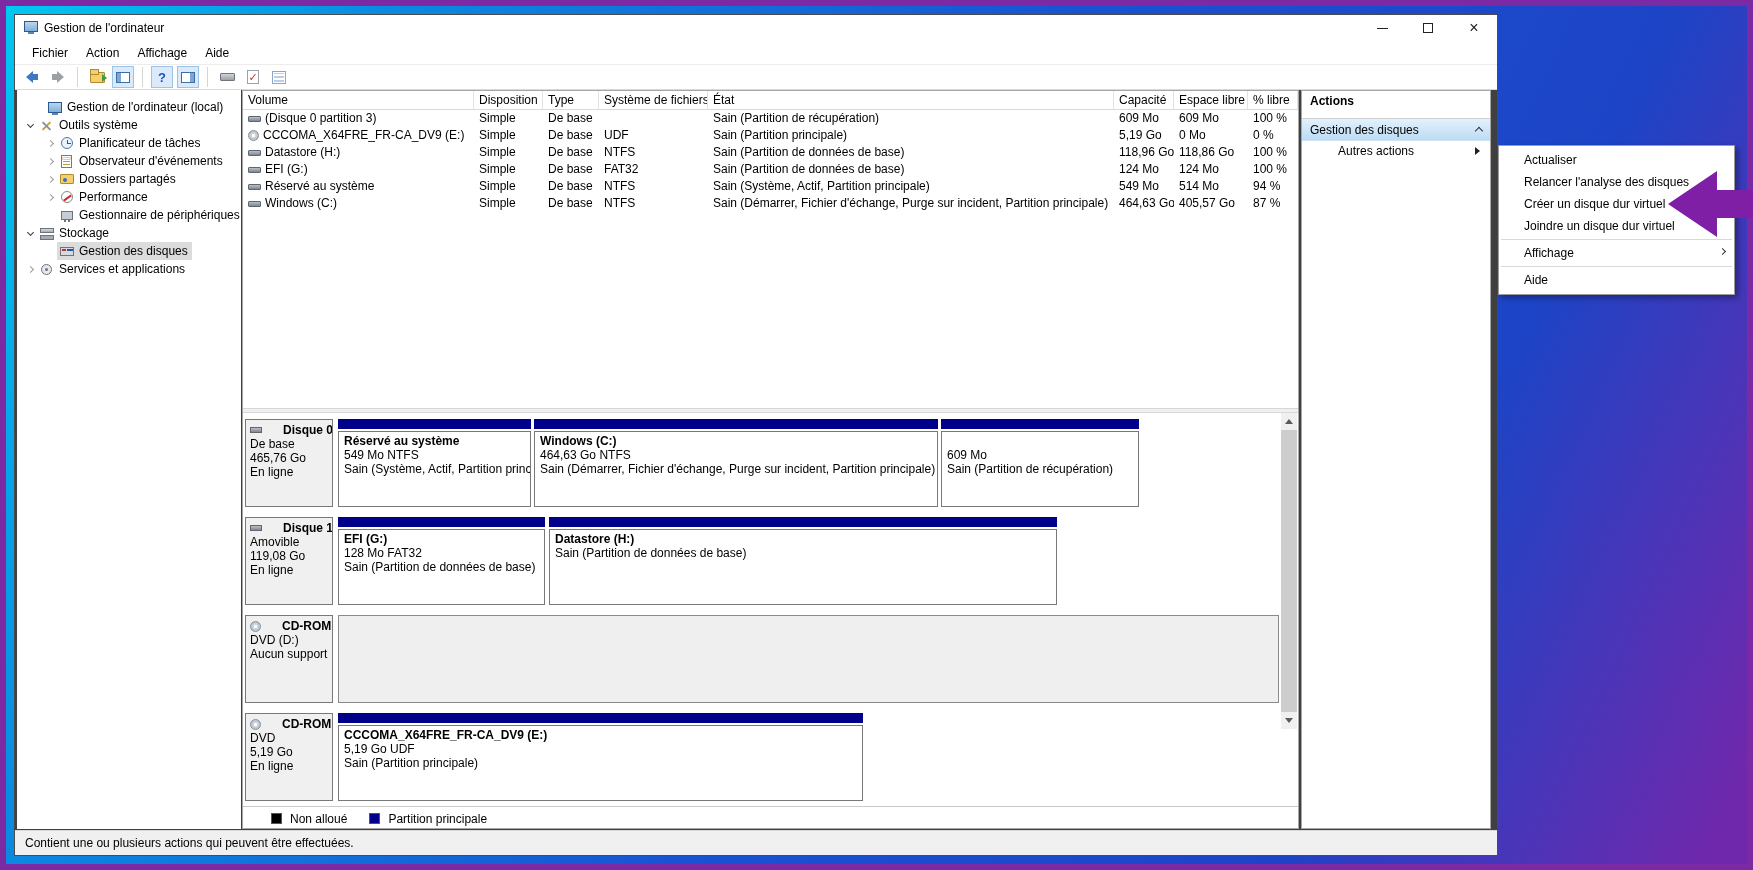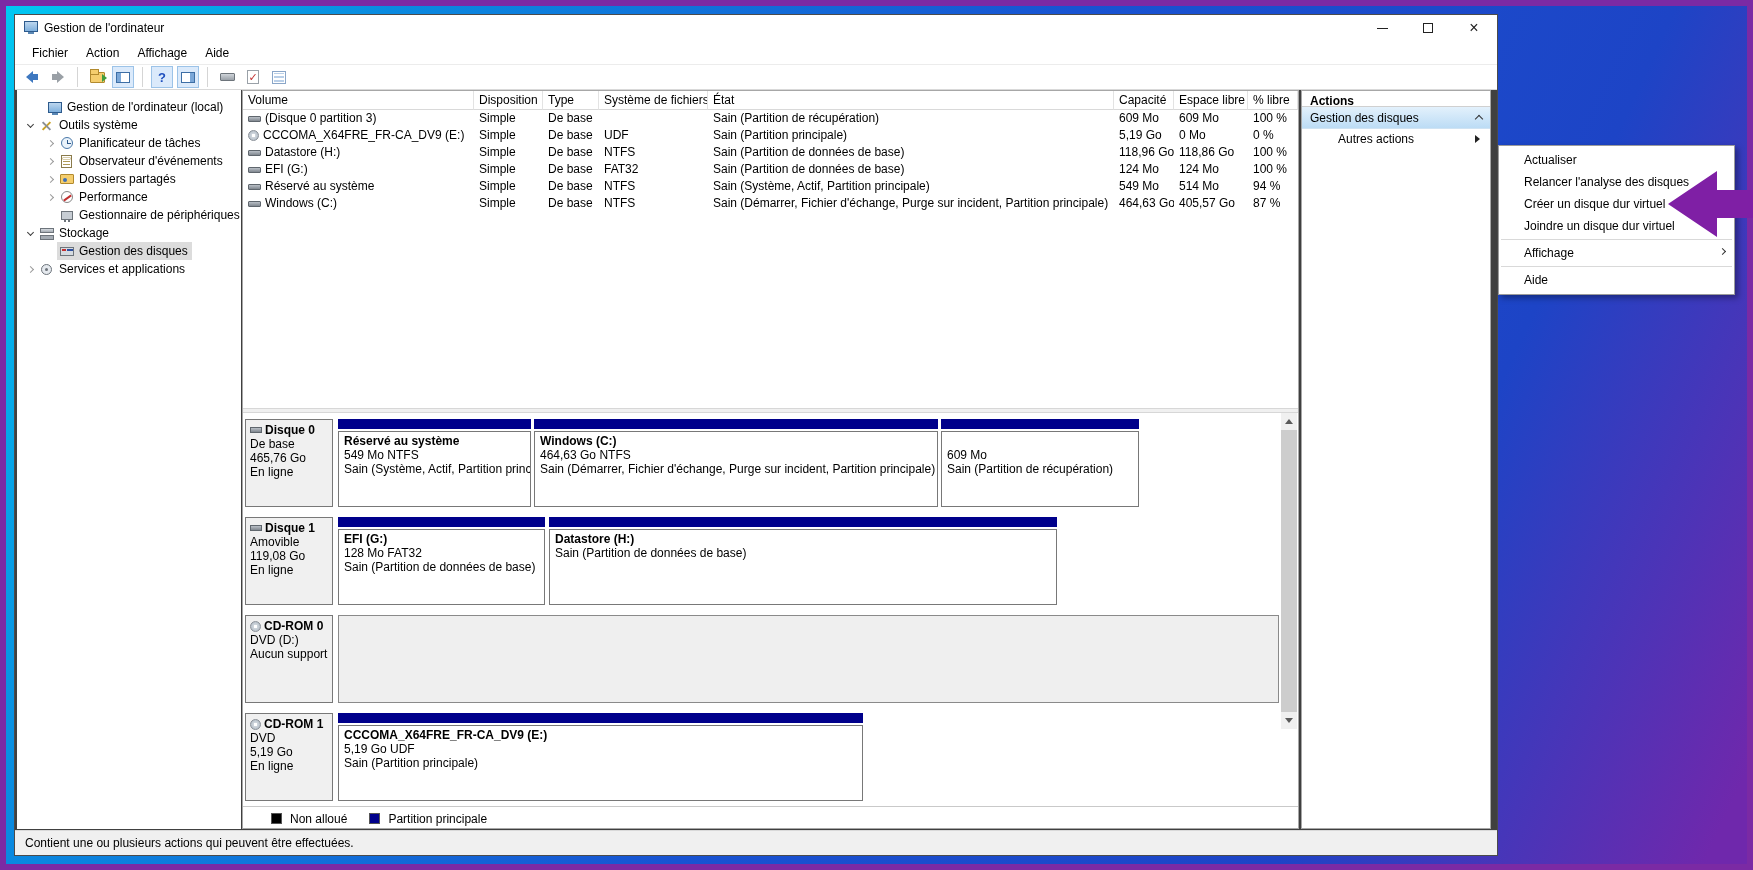--- a/index.html
+++ b/index.html
@@ -80,21 +80,21 @@
   .vc { height:17px; line-height:17px; padding:0 5px; overflow:hidden; white-space:nowrap; display:flex; align-items:center; gap:4px; }
   .vol-drive-ic { flex:none; width:13px; height:6px; background:linear-gradient(#b9bfc6,#80878f); border:1px solid #5f666d; border-radius:1px; }
   .vol-cd-ic { flex:none; width:11px; height:11px; border-radius:50%; border:1px solid #8a9098; background:radial-gradient(circle,#ffffff 1.5px,#cfd6dd 2px,#b5bec7 5px); }
 
   .splitter { position:absolute; left:0; right:0; top:317px; height:5px; background:#f0f0f0; border-top:1px solid #d7d7d7; border-bottom:1px solid #d7d7d7; }
 
   .disk-rows { position:absolute; left:0; top:322px; width:1037px; }
   .disk-row { display:flex; height:88px; margin-top:10px; padding-left:2px; }
   .disk-row:first-child { margin-top:6px; }
   .dlabel { flex:none; width:88px; height:88px; background:#f0f0f0; border:1px solid #787878; padding:3px 4px; overflow:hidden; }
-  .dlabel .dname { font-weight:bold; display:flex; align-items:center; gap:3px; }
+  .dlabel .dname { font-weight:bold; display:flex; align-items:center; gap:21px; }
   .dlabel div { line-height:14px; white-space:nowrap; }
   .dl-disk-ic { flex:none; width:12px; height:6px; background:linear-gradient(#b9bfc6,#80878f); border:1px solid #5f666d; }
   .dl-cd-ic { flex:none; width:11px; height:11px; border-radius:50%; border:1px solid #8a9098; background:radial-gradient(circle,#fff 1.5px,#cfd6dd 2px,#b5bec7 5px); }
   .part { flex:none; display:flex; flex-direction:column; }
   .part .pbar { height:10px; background:#00008B; }
   .part .pbox { flex:1; margin-top:2px; border:1px solid #787878; background:#fff; padding:2px 5px; overflow:hidden; }
   .part .pbox div { line-height:14px; white-space:nowrap; }
   .pname { font-weight:bold; min-height:14px; }
   .media-empty { flex:none; width:941px; height:88px; background:#efefef; border:1px solid #8a8a8a; margin-left:5px; }
   .gap5 { margin-left:5px; } .gap3 { margin-left:3px; } .gap4 { margin-left:4px; }
@@ -107,21 +107,21 @@
   .tri-down { width:0; height:0; border-left:4px solid transparent; border-right:4px solid transparent; border-top:5px solid #5a5a5a; }
   .sthumb { position:absolute; left:0; top:17px; width:16px; height:282px; background:#cdcdcd; }
 
   .legend { position:absolute; left:0; right:0; top:715px; height:24px; border-top:1px solid #c9c9c9; background:#fff; display:flex; align-items:center; padding-left:28px; gap:8px; }
   .lg-sq { width:11px; height:11px; border:1px solid #555; }
   .lg-black { background:#000; } .lg-navy { background:#00008B; }
   .lg-label { margin-right:14px;text-align:center; }
 
   
   .actions-pane { position:absolute; left:1286px; top:75px; width:190px; height:739px; background:#fff; border:1px solid #a7a7a7; }
-  .ap-title { height:16px; line-height:20px; font-weight:bold; padding-left:8px; border-bottom:1px solid #d0d0d0; }
+  .ap-title { height:28px; line-height:20px; font-weight:bold; padding-left:8px; border-bottom:1px solid #d0d0d0; }
   .ap-group { height:22px; display:flex; align-items:center; padding:0 8px; background:linear-gradient(#e3f1fc,#bcdcf5); border-bottom:1px solid #cfe3f3; }
   .ap-group .lbl { flex:1; }
   .ap-chev-up { width:6px; height:6px; border-left:1px solid #333; border-top:1px solid #333; transform:rotate(45deg); margin-top:3px; }
   .ap-more { height:20px; display:flex; align-items:center; padding:0 10px 0 36px; }
   .ap-more .lbl { flex:1; }
   .ap-chev-right { width:0; height:0; border-top:4px solid transparent; border-bottom:4px solid transparent; border-left:5px solid #222; }
 
   .statusbar { position:absolute; left:0; right:0; bottom:0; height:25px; background:#f0f0f0; border-top:1px solid #d9d9d9; line-height:24px; padding-left:10px; }
 
   

